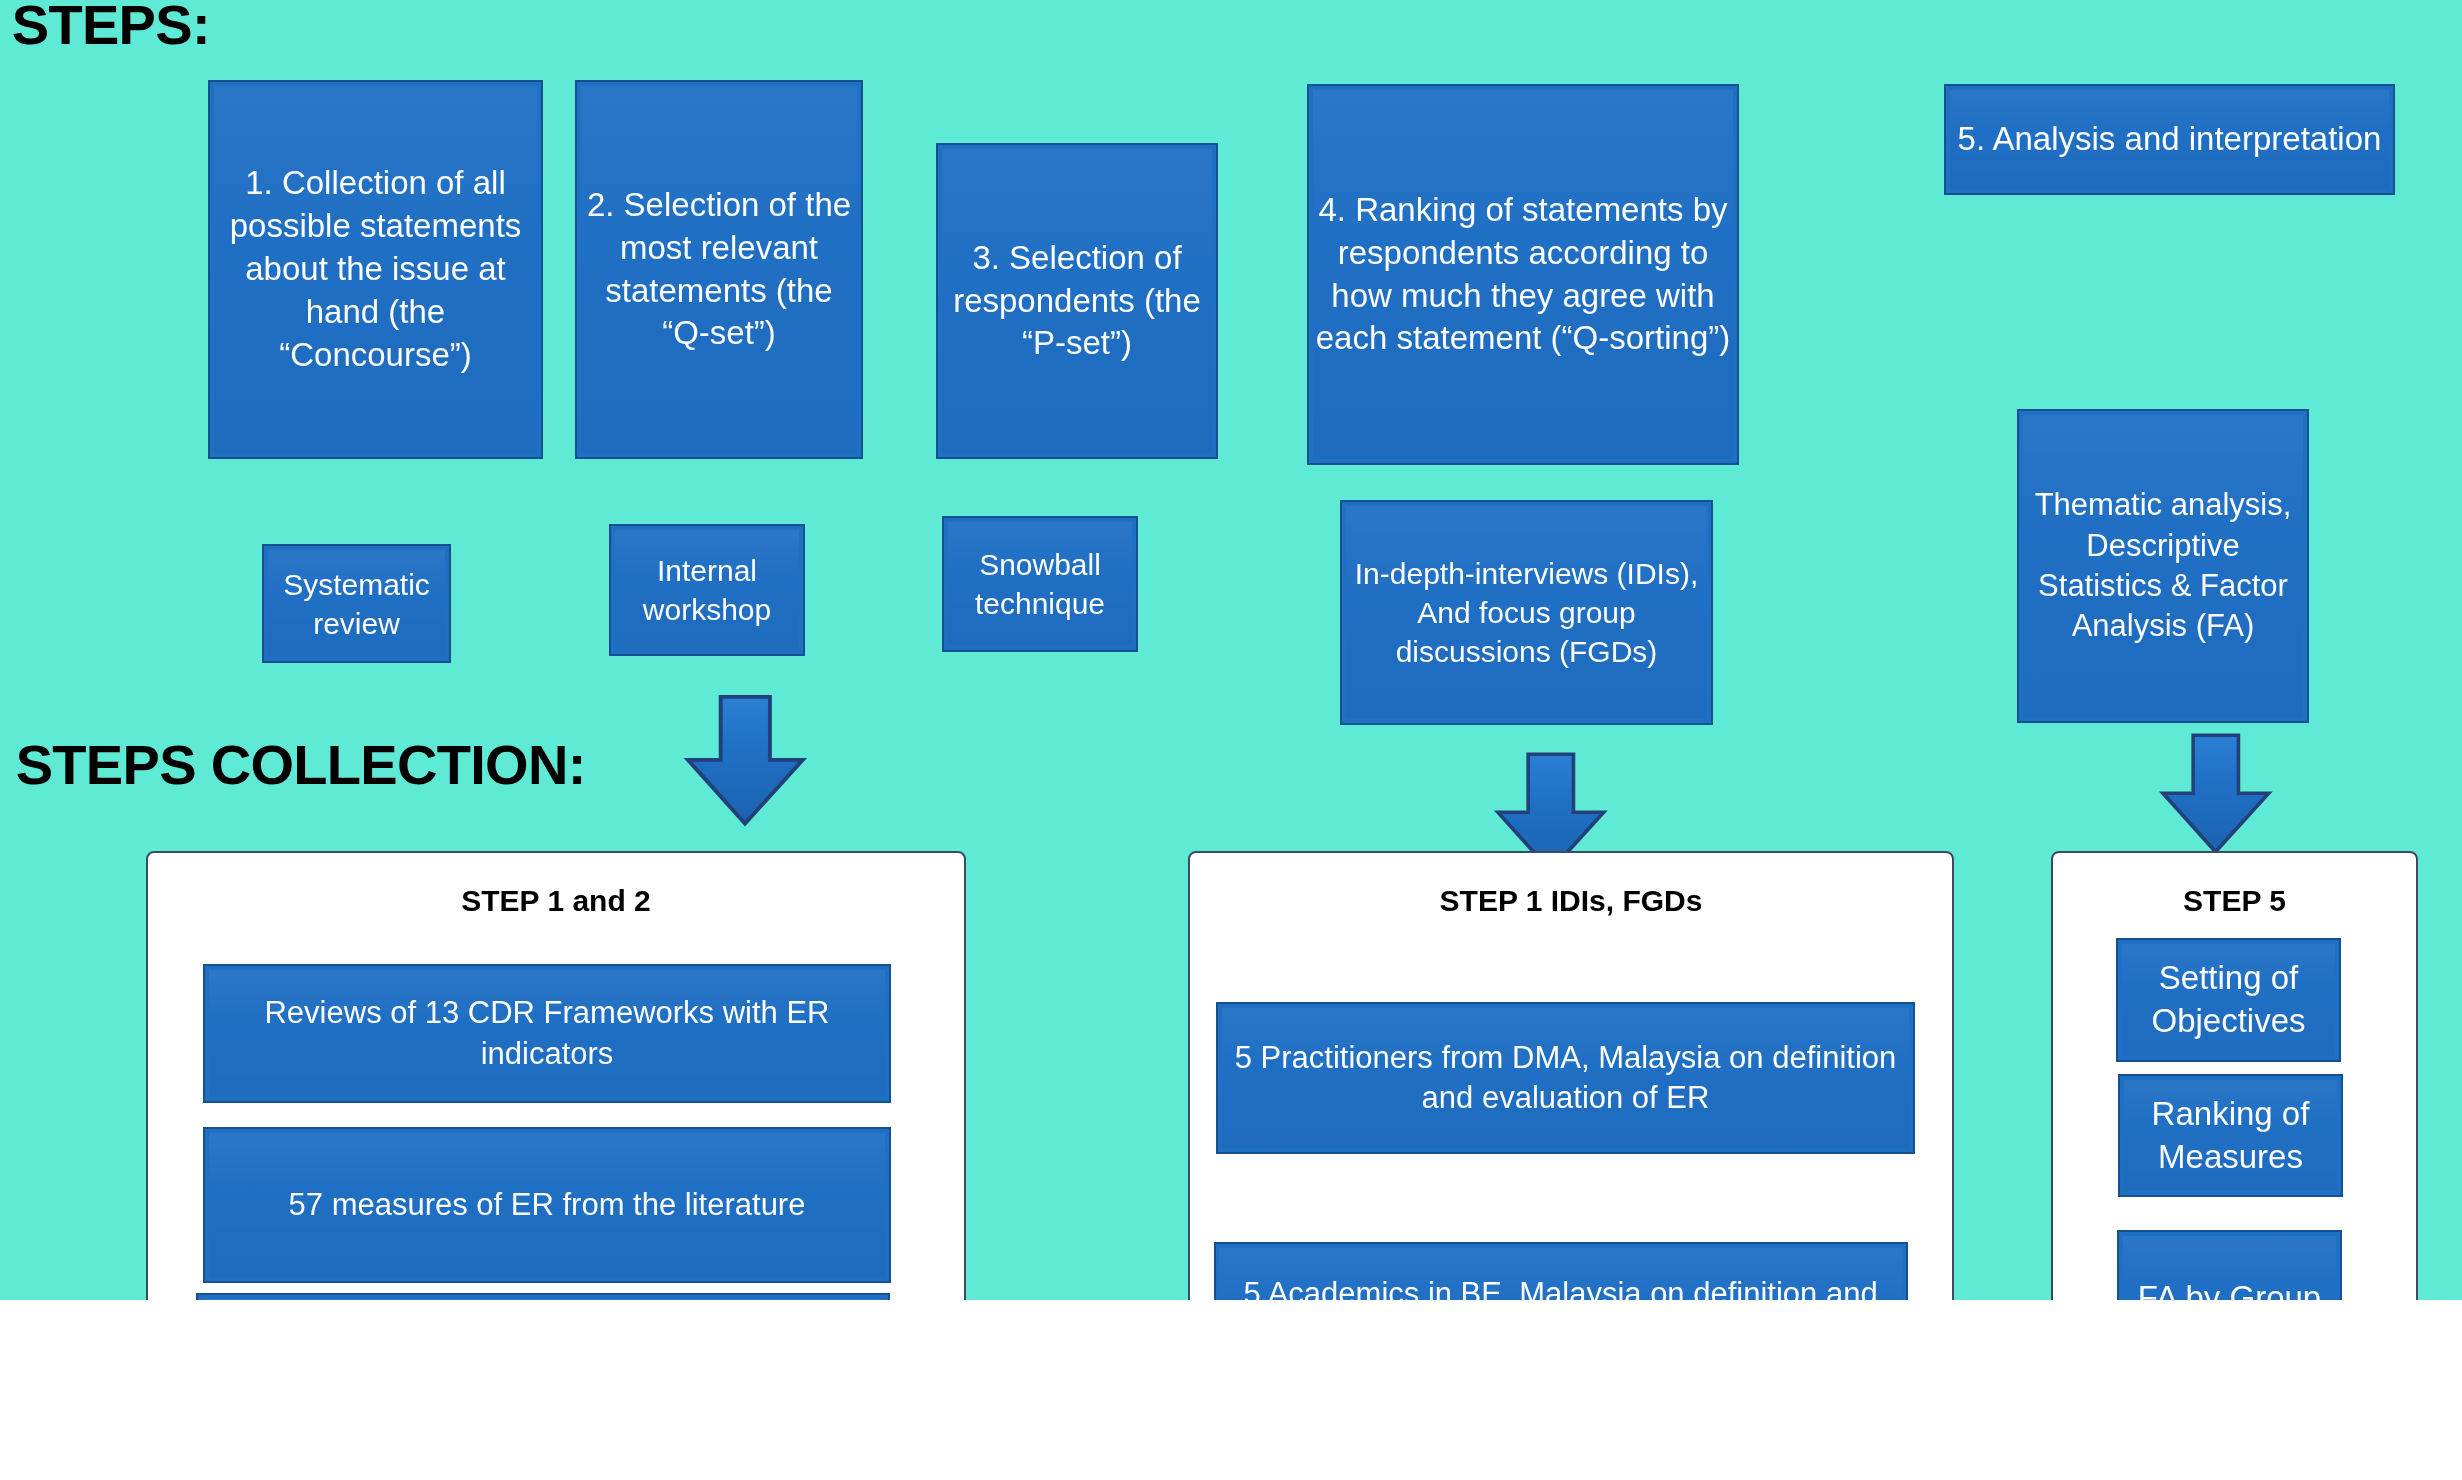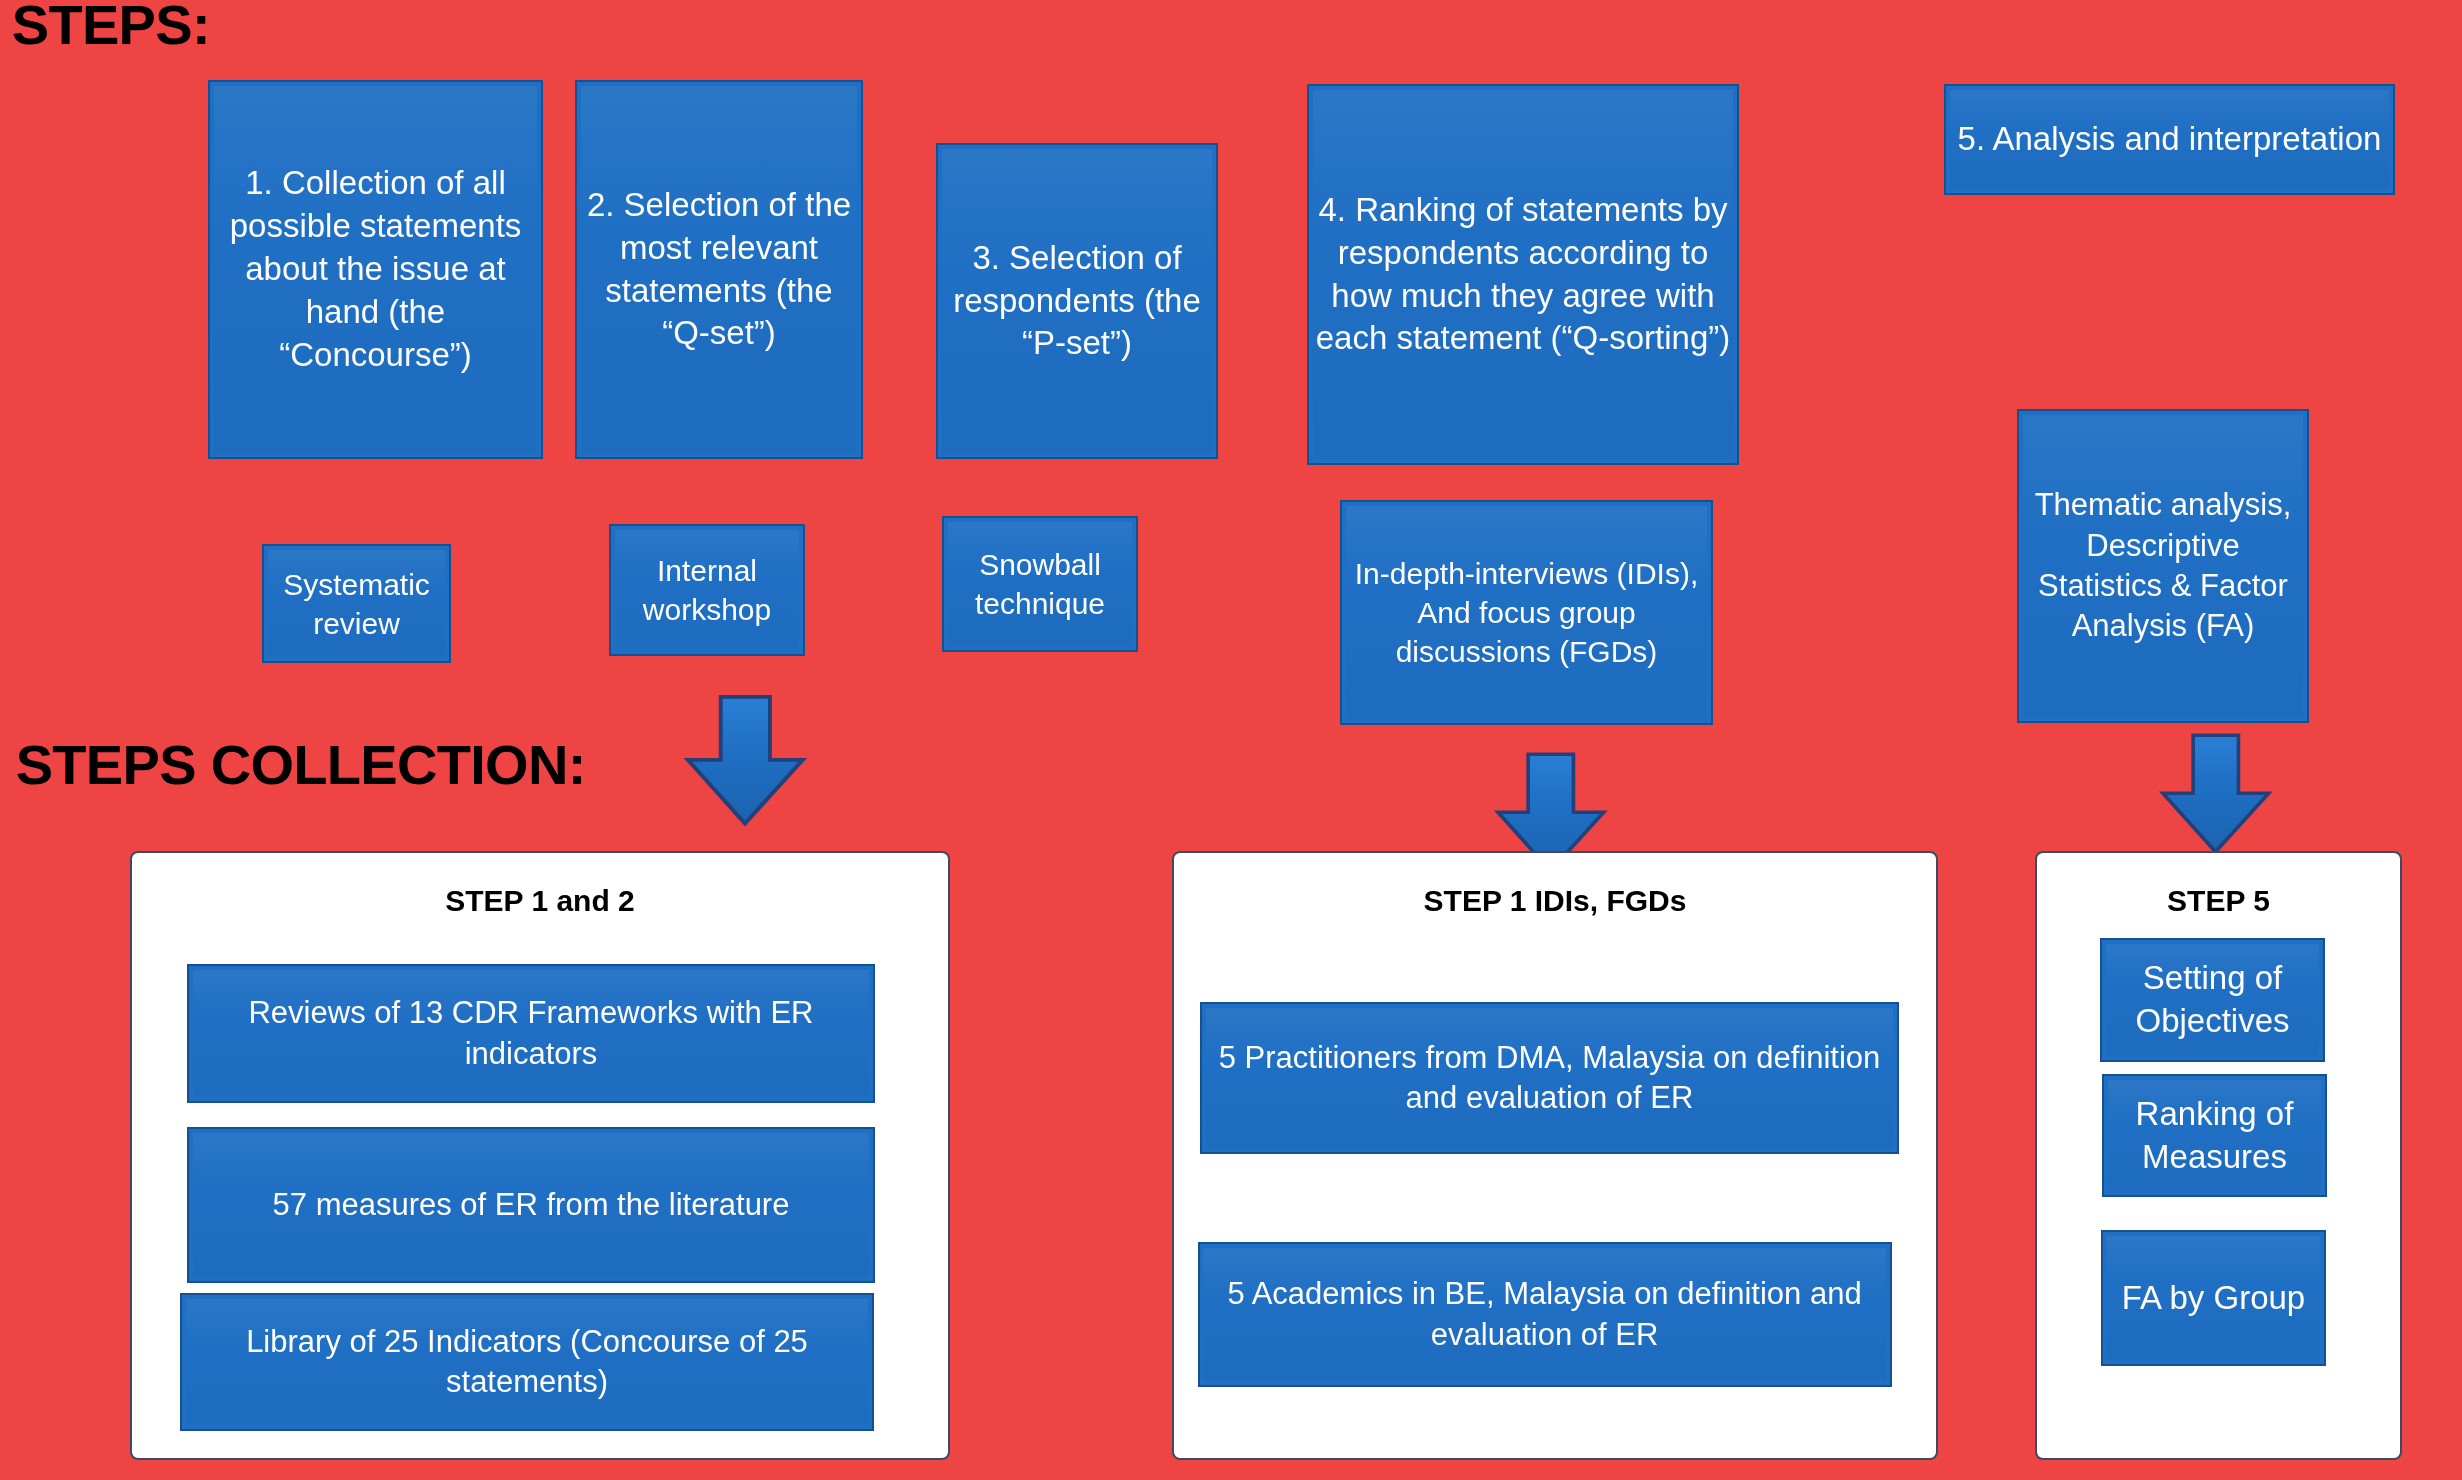--- a/index.html
+++ b/index.html
@@ -6,22 +6,22 @@
     margin: 0;
     padding: 0;
     background: #ffffff;
   }
   body {
     font-family: "Liberation Sans", sans-serif;
   }
   #canvas {
     position: relative;
     width: 2462px;
-    height: 1480px;
-    background: #ef4444;
+    height: 1300px;
+    background: #5eead4;
     overflow: hidden;
     text-decoration: underline;
   }
 
   
   .row-label {
     position: absolute;
     font-family: "Liberation Sans", sans-serif;
     font-weight: bold;
     color: #000000;
@@ -57,20 +57,21 @@
     pointer-events: none;
   }
 
   
   .panel {
     position: absolute;
     border: 2.6px solid #3c4a66;
     border-radius: 8px;
     background: #ffffff;
     box-sizing: border-box;
+    margin-left: 16px;
   }
   .panel-title {
     position: absolute;
     left: 0; right: 0;
     text-align: center;
     font-family: "Liberation Sans", sans-serif;
     font-weight: bold;
     color: #000000;
     font-size: 30px;
     white-space: nowrap;

